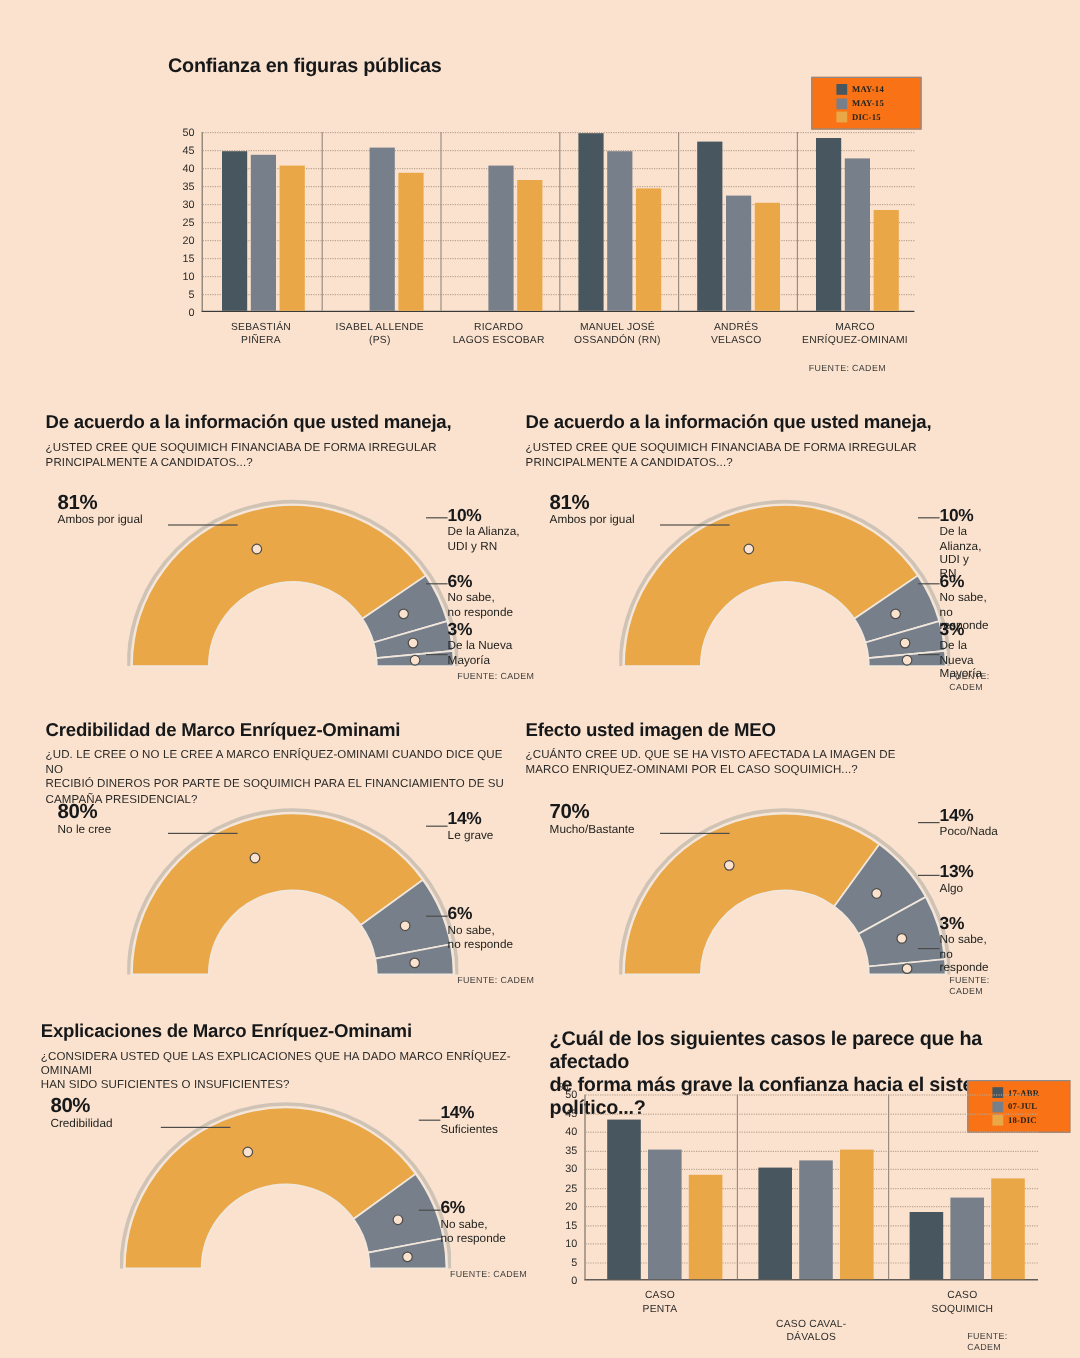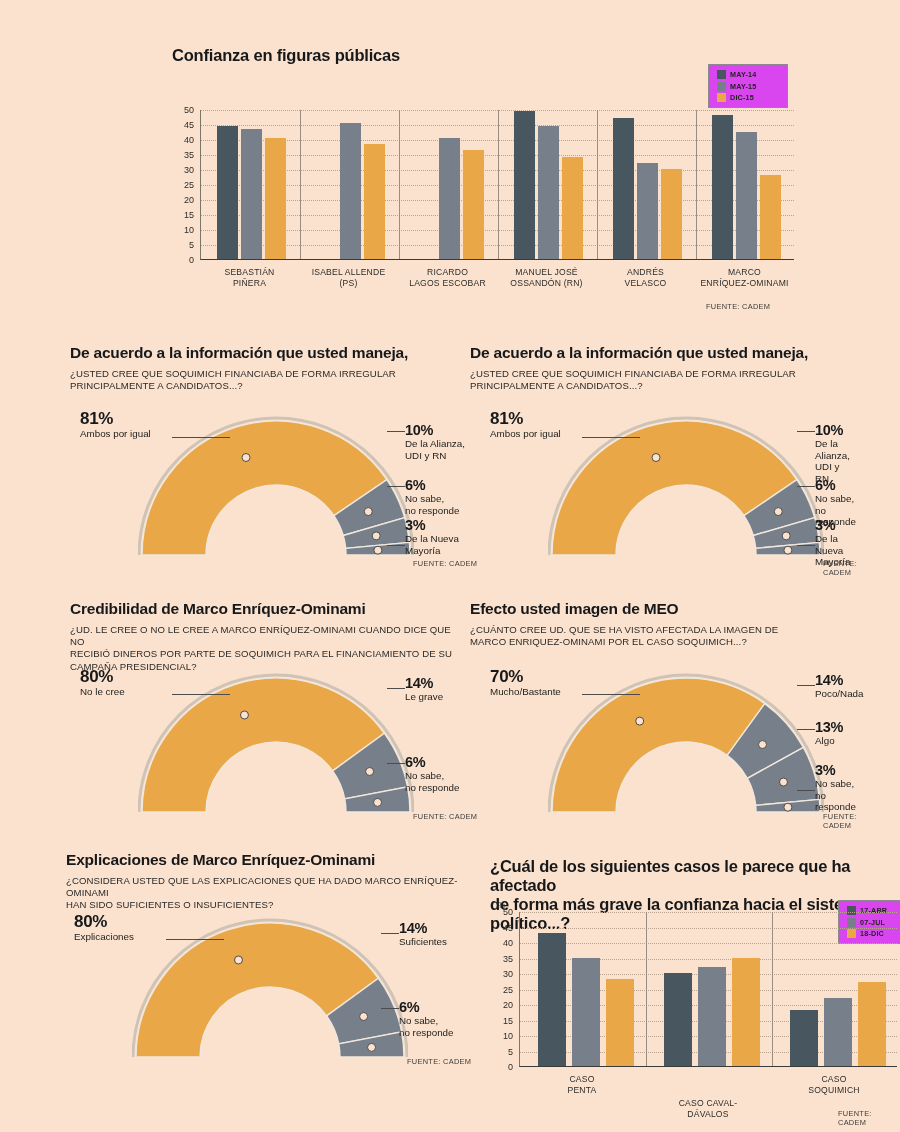--- a/index.html
+++ b/index.html
@@ -4,39 +4,39 @@
 <style>
   html,body{margin:0;padding:0;}
   body{
     width:900px;height:1132px;
     background:#FBE2CF;
     font-family:"Liberation Sans", sans-serif;
     color:#1d1d1b;
     overflow:hidden;
     position:relative;
   }
-  .page{position:relative;width:787px;height:1132px;margin-left:32px;}
+  .page{position:relative;width:787px;height:1132px;}
 
   
   .h-title{font-weight:bold;font-size:15.5px;letter-spacing:-.2px;color:#16181a;}
   .h-title.big{font-size:16.5px;}
   .h-sub{font-size:9.6px;line-height:12.2px;letter-spacing:.1px;color:#2a2a28;text-transform:uppercase;}
   .fuente{font-size:7.4px;letter-spacing:.3px;color:#3b3b39;text-transform:uppercase;font-weight:normal;}
 
   
   .barchart{position:relative;}
   .plot{position:absolute;border-left:1px solid #7e7468;border-bottom:1px solid #3a3a38;box-sizing:border-box;}
   .gridline{position:absolute;left:0;right:0;height:0;border-top:1px dotted #b9a491;}
   .sep{position:absolute;top:0;bottom:0;width:0;border-left:1px solid #9a8d80;}
   .bar{position:absolute;bottom:0;}
   .ytick{position:absolute;font-size:9px;color:#2c2c2a;text-align:right;transform:translateY(-50%);}
   .xlab{position:absolute;font-size:8.6px;line-height:10.5px;text-align:center;color:#2c2c2a;text-transform:uppercase;letter-spacing:.2px;}
   .axis-unit{position:absolute;font-size:8.5px;color:#2c2c2a;}
 
-  .legend{position:absolute;background:#d946ef;border:1px solid #8b8b8b;padding:3px 6px 3px 8px;}
+  .legend{position:absolute;background:#f97316;border:1px solid #8b8b8b;padding:3px 6px 3px 20px;font-family:Liberation Serif, serif;}
   .legend .row{display:flex;align-items:center;gap:4px;height:10px;margin:1.5px 0;}
   .legend .sw{width:9px;height:9px;display:block;}
   .legend .lb{font-size:7.2px;font-weight:bold;letter-spacing:.2px;color:#23231f;}
 
   
   .donut{position:relative;}
   .donut svg{display:block;}
   .dlabel{position:absolute;}
   .dlabel .pct{font-weight:bold;font-size:14.5px;line-height:15px;letter-spacing:-.3px;color:#16181a;}
   .dlabel .pct.lg{font-size:17px;line-height:18px;}
@@ -307,21 +307,21 @@
         <path d="M 246.40827724624296 61.23677619280858 A 134 134 0 0 1 269.6264915976443 114.8909038455129 L 206.76010755100822 126.88330797899927 A 70 70 0 0 0 194.63118960624632 98.85503233952687 Z" fill="#77808A" stroke="#F2E7DC" stroke-width="1.4"></path>
         <path d="M 269.6264915976443 114.8909038455129 A 134 134 0 0 1 272 139.99999999999997 L 208 139.99999999999997 A 70 70 0 0 0 206.76010755100822 126.88330797899927 Z" fill="#77808A" stroke="#F2E7DC" stroke-width="1.4"></path>
         <path d="M 1 140.00000000000003 A 137 137 0 0 1 275 139.99999999999997" fill="none" stroke="#CFC3B6" stroke-width="3"></path>
         <circle cx="106.48026657375534" cy="42.99223533789434" r="4" fill="#FBE2CF" stroke="#4c4c4a" stroke-width="1"></circle>
         <circle cx="231.61097181976606" cy="99.49091515525231" r="4" fill="#FBE2CF" stroke="#4c4c4a" stroke-width="1"></circle>
         <circle cx="239.54732038951414" cy="130.40095204151157" r="4" fill="#FBE2CF" stroke="#4c4c4a" stroke-width="1"></circle>
       </svg>
     </div>
   <div class="dlabel" style="left:42px;top:913px;">
     <div class="pct lg">80%</div>
-    <div class="txt">Explicaciones</div>
+    <div class="txt">Credibilidad</div>
   </div>
   <div class="dlabel" style="left:367px;top:921px;">
     <div class="pct">14%</div>
     <div class="txt">Suficientes</div>
   </div>
   <div class="dlabel" style="left:367px;top:1000px;">
     <div class="pct">6%</div>
     <div class="txt">No sabe,</div>
     <div class="txt">no responde</div>
   </div>

